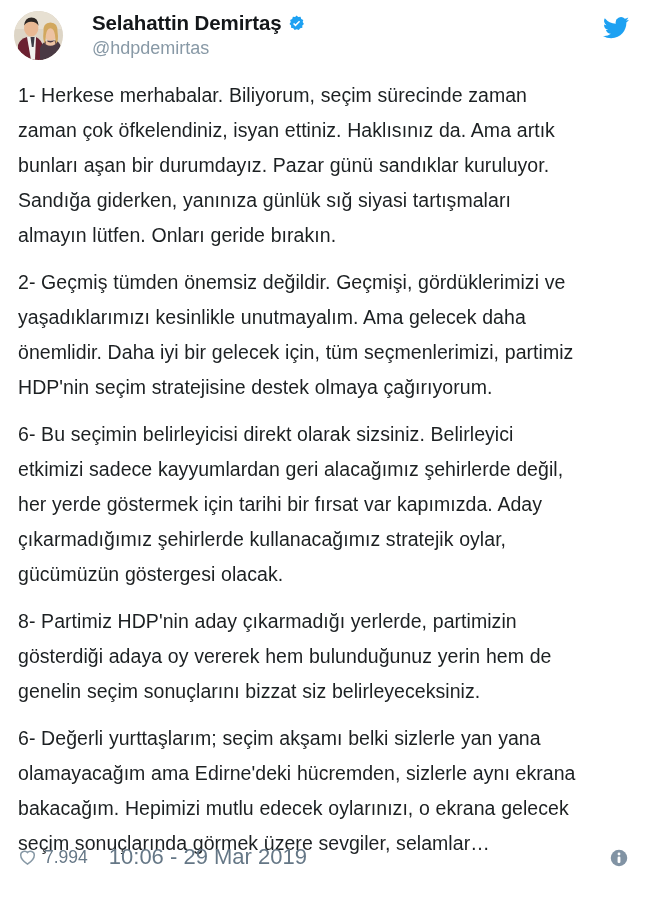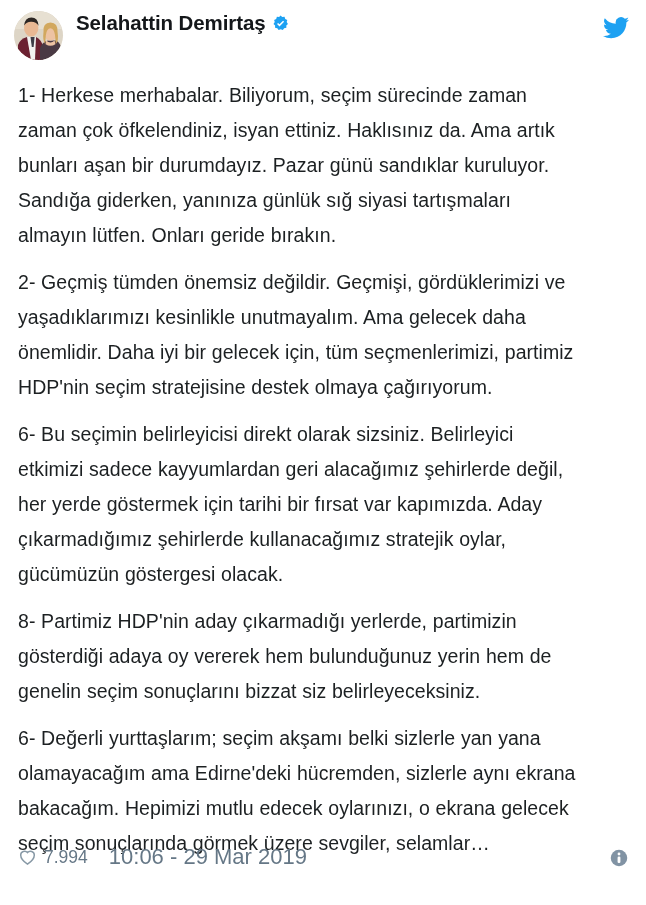--- a/index.html
+++ b/index.html
@@ -23,20 +23,21 @@
     box-sizing: border-box;
   }
 
   
   .tweet-header {
     display: flex;
     align-items: flex-start;
     padding: 10px 14px 0 14px;
     height: 66px;
     box-sizing: border-box;
+    gap: 16px;
   }
 
   .avatar {
     width: 49px;
     height: 49px;
     border-radius: 50%;
     overflow: hidden;
     flex: 0 0 auto;
     position: relative;
     background: #e8e2d8;
@@ -175,20 +176,21 @@
     </div>
 
     <div class="identity">
       <div class="name-row">
         <span class="display-name">Selahattin Demirtaş</span>
         <svg class="verified-badge" viewBox="0 0 24 24">
           <path fill="#1da1f2" d="M12 0.8l2.5 2.0 3.2-0.3 1.0 3.0 2.9 1.4-0.9 3.1 1.8 2.7-2.3 2.2 0.1 3.2-3.2 0.5-1.8 2.7-3.0-1.2-3.0 1.2-1.8-2.7-3.2-0.5 0.1-3.2-2.3-2.2 1.8-2.7-0.9-3.1 2.9-1.4 1.0-3.0 3.2 0.3z"></path>
           <path fill="#ffffff" d="M10.6 16.2l-3.5-3.5 1.5-1.5 2.0 2.0 5.0-5.0 1.5 1.5z"></path>
         </svg>
       </div>
+      <div class="handle">@hdpdemirtas</div>
     </div>
   </div>
 
   <svg class="twitter-logo" viewBox="0 0 24 20">
     <path fill="#1da1f2" d="M24 2.37a9.9 9.9 0 0 1-2.83.78A4.93 4.93 0 0 0 23.34.37a9.86 9.86 0 0 1-3.13 1.2A4.92 4.92 0 0 0 11.8 6.0 13.97 13.97 0 0 1 1.67.9a4.92 4.92 0 0 0 1.52 6.57 4.9 4.9 0 0 1-2.23-.62v.06a4.92 4.92 0 0 0 3.95 4.83 4.95 4.95 0 0 1-2.22.08 4.93 4.93 0 0 0 4.6 3.42A9.88 9.88 0 0 1 0 17.3a13.94 13.94 0 0 0 7.55 2.21c9.06 0 14.01-7.5 14.01-14.01l-.02-.64A10 10 0 0 0 24 2.37z"></path>
   </svg>
 
   <div class="tweet-body">
     <p class="tweet-para">1- Herkese merhabalar. Biliyorum, seçim sürecinde zaman zaman çok öfkelendiniz, isyan ettiniz. Haklısınız da. Ama artık bunları aşan bir durumdayız. Pazar günü sandıklar kuruluyor. Sandığa giderken, yanınıza günlük sığ siyasi tartışmaları almayın lütfen. Onları geride bırakın.</p>
     <p class="tweet-para">2- Geçmiş tümden önemsiz değildir. Geçmişi, gördüklerimizi ve yaşadıklarımızı kesinlikle unutmayalım. Ama gelecek daha önemlidir. Daha iyi bir gelecek için, tüm seçmenlerimizi, partimiz HDP'nin seçim stratejisine destek olmaya çağırıyorum.</p>

